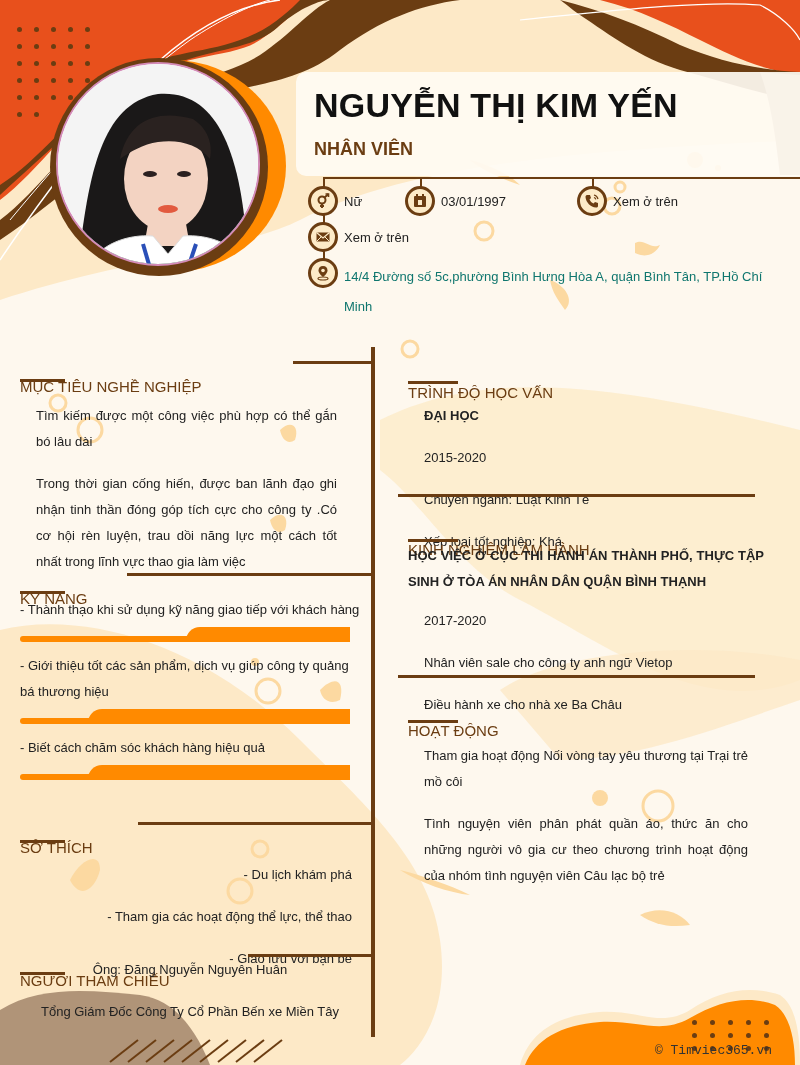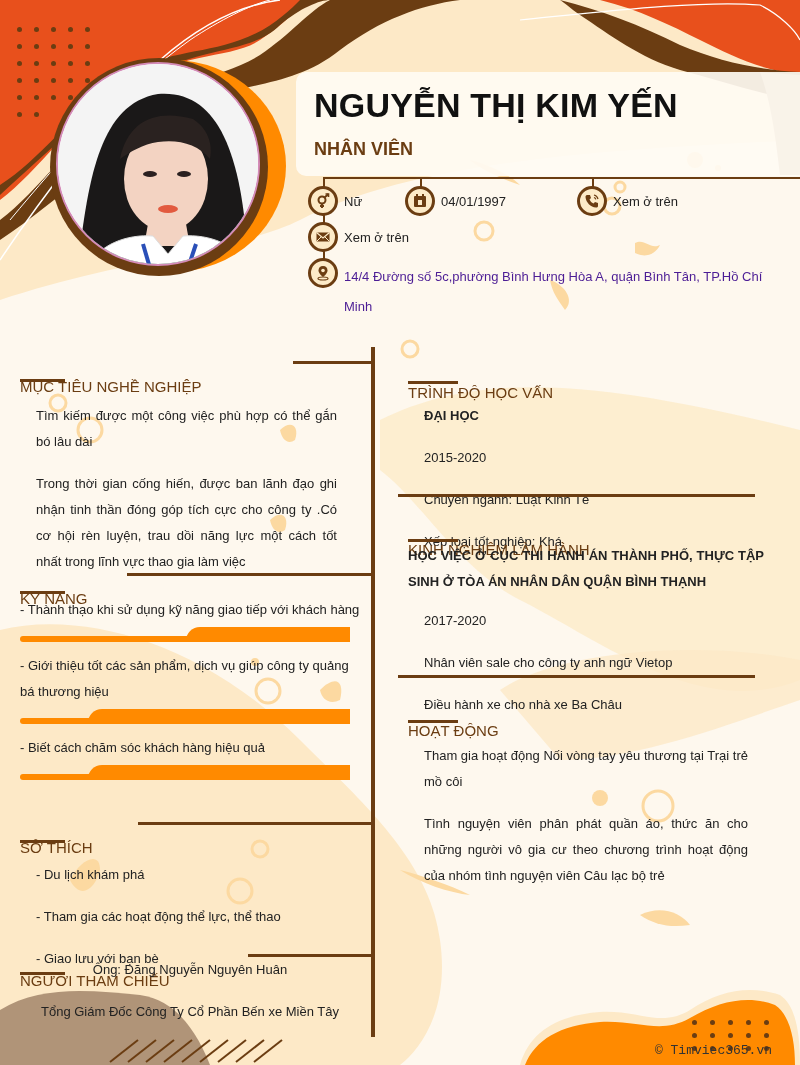--- a/index.html
+++ b/index.html
@@ -15,21 +15,21 @@
   
   .name-card { position: absolute; left: 296px; top: 72px; width: 504px; height: 104px; background: rgba(255,251,243,0.92); border-radius: 10px 0 0 10px; }
   .full-name { position: absolute; left: 314px; top: 86px; font-size: 34px; font-weight: 700; color: #111; letter-spacing: 0.2px; white-space: nowrap; }
   .job-title { position: absolute; left: 314px; top: 139px; font-size: 18px; font-weight: 700; color: #6b3d12; }
 
   .contact-topline { position: absolute; left: 323px; top: 177px; width: 477px; height: 2px; background: #6b3d12; }
   .contact-vline { position: absolute; width: 2px; background: #6b3d12; }
   .contact-item { position: absolute; display: flex; align-items: center; font-size: 13px; color: #222; }
   .icon-ring { width: 30px; height: 30px; border-radius: 50%; border: 3px solid #6b3d12; background: #fdebc8; display: flex; align-items: center; justify-content: center; margin-right: 6px; flex: none; }
   .icon-ring svg { width: 16px; height: 16px; }
-  .address { position: absolute; left: 344px; top: 262px; width: 420px; font-size: 13px; line-height: 30px; color: #4c1d95; }
+  .address { position: absolute; left: 344px; top: 262px; width: 420px; font-size: 13px; line-height: 30px; color: #0f766e; }
 
   
   .sec-title { position: absolute; font-size: 15px; font-weight: 400; color: #6b3d12; white-space: nowrap; margin-top: 28px; }
   .sec-underline { position: absolute; width: 45px; height: 3px; background: #6b3d12; }
   .hline { position: absolute; height: 3px; background: #6b3d12; }
   .vline-main { position: absolute; left: 371px; top: 347px; width: 4px; height: 690px; background: #6b3d12; }
 
   .para { position: absolute; font-size: 13px; line-height: 26px; color: #222; text-align: justify; }
   .para p { margin: 16px; }
   .bold { font-weight: 700; }
@@ -206,21 +206,21 @@
 
   <div class="contact-item" style="left:405px;top:186px;">
     <span class="icon-ring">
       <svg viewBox="0 0 16 16">
           <rect x="2" y="3" width="12" height="11" rx="1" fill="#6b3d12"></rect>
           <rect x="4" y="1" width="2" height="4" fill="#6b3d12"></rect>
           <rect x="10" y="1" width="2" height="4" fill="#6b3d12"></rect>
           <rect x="6" y="7" width="4" height="5" fill="#fdebc8"></rect>
         </svg>
     </span>
-    <span>04/01/1997</span>
+    <span>03/01/1997</span>
   </div>
 
   <div class="contact-item" style="left:577px;top:186px;">
     <span class="icon-ring">
       <svg viewBox="0 0 16 16">
           <path d="M3,2 L6,2 L7,5 L5.5,6.5 C6.5,8.5 7.5,9.5 9.5,10.5 L11,9 L14,10 L14,13 C14,14 13,14.5 12,14.5 C6.5,14 2,9.5 1.5,4 C1.5,3 2,2 3,2 Z" fill="#6b3d12"></path>
           <path d="M10,2 C12,2.5 13.5,4 14,6" fill="none" stroke="#6b3d12" stroke-width="1.2"></path>
           <path d="M10,4.5 C11,4.8 11.6,5.4 11.8,6.3" fill="none" stroke="#6b3d12" stroke-width="1.2"></path>
         </svg>
     </span>
@@ -278,21 +278,21 @@
 
   <div class="para" style="left:20px;top:735px;width:340px;text-align:left;">- Biết cách chăm sóc khách hàng hiệu quả</div>
   <div class="skill-bar" style="top:765px;">
     <div class="thin"></div>
       <div class="thick" style="width:262px;"></div>
   </div>
 
   <h2 class="sec-title" style="left:20px;top:811px;">SỞ THÍCH</h2>
   <div class="sec-underline" style="left:20px;top:840px;"></div>
   <div class="hline" style="left:138px;top:822px;width:235px;"></div>
-  <div class="para" style="left:20px;top:846px;width:340px;text-align:left;">
+  <div class="para" style="left:28px;top:846px;width:340px;text-align:right;">
     <p>- Du lịch khám phá</p>
     <p>- Tham gia các hoạt động thể lực, thể thao</p>
     <p>- Giao lưu với bạn bè</p>
   </div>
 
   <h2 class="sec-title" style="left:20px;top:944px;">NGƯỜI THAM CHIẾU</h2>
   <div class="sec-underline" style="left:20px;top:972px;"></div>
   <div class="hline" style="left:248px;top:954px;width:125px;"></div>
   <div class="para" style="left:20px;top:941px;width:340px;text-align:center;">
     <p>Ông: Đăng Nguyễn Nguyên Huân</p>

